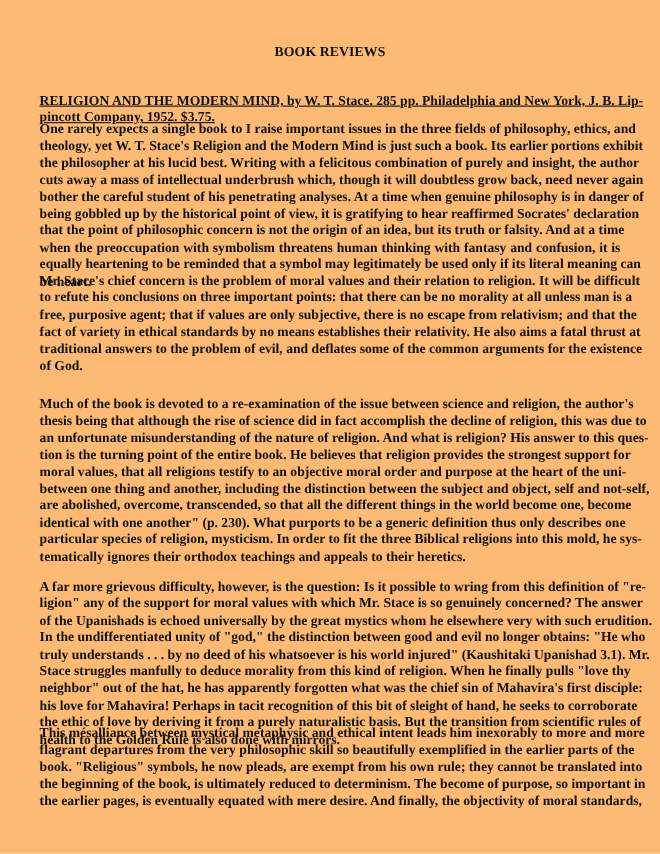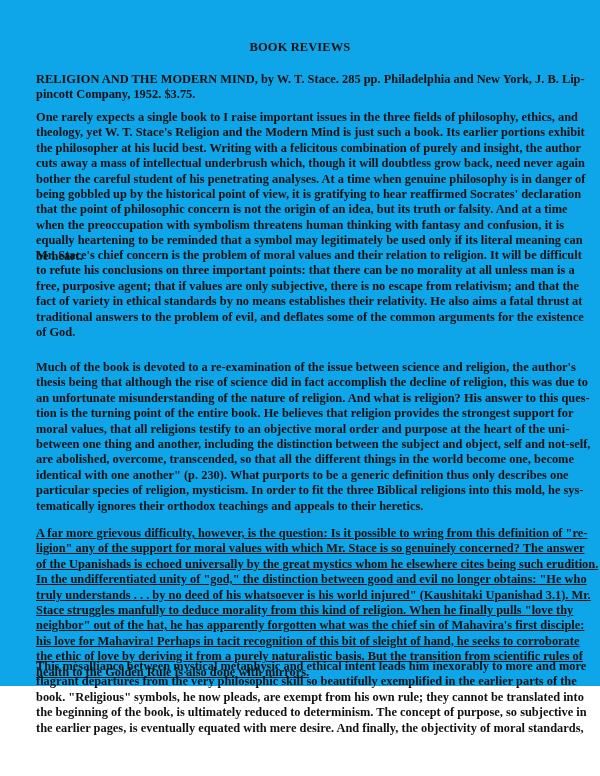--- a/index.html
+++ b/index.html
@@ -12,22 +12,22 @@
       height: 776px;
       overflow: hidden;
       position: relative;
       font-family: "Liberation Serif", "DejaVu Serif", serif;
       color: #111111;
     }
     .page {
       position: absolute;
       left: 0; top: 0;
       width: 600px;
-      height: 686px;
-      background: #0ea5e9;
+      height: 776px;
+      background: #fdba74;
     }
     .title {
       position: absolute;
       top: 40px;
       left: 0;
       width: 600px;
       text-align: center;
       font-weight: bold;
       font-size: 12.5px;
       letter-spacing: 0.1px;
@@ -47,25 +47,25 @@
     }
     .justify {
       text-align: justify;
       text-align-last: justify;
       width: 528px;
     }
     .last {
       text-align: right;
       text-align-last: left;
     }
-    #citation { top: 72px; }
+    #citation { top: 84px; text-decoration: underline; }
     #p1 { top: 110px; }
     #p2 { top: 248px; }
     #p3 { top: 360px; }
-    #p4 { top: 526px; text-decoration: underline; }
+    #p4 { top: 526px; }
     #p5 { top: 659px; }
   </style>
 </head>
 <body>
 
 <div class="page">
 
   <div class="title">BOOK REVIEWS</div>
 
   <div class="block" id="citation">
@@ -101,30 +101,30 @@
       <span class="line justify">moral values, that all religions testify to an objective moral order and purpose at the heart of the uni-</span>
       <span class="line justify">between one thing and another, including the distinction between the subject and object, self and not-self,</span>
       <span class="line justify">are abolished, overcome, transcended, so that all the different things in the world become one, become</span>
       <span class="line justify">identical with one another" (p. 230). What purports to be a generic definition thus only describes one</span>
       <span class="line justify">particular species of religion, mysticism. In order to fit the three Biblical religions into this mold, he sys-</span>
       <span class="line justify last">tematically ignores their orthodox teachings and appeals to their heretics.</span>
     </div>
   <div class="block" id="p4">
       <span class="line justify">A far more grievous difficulty, however, is the question: Is it possible to wring from this definition of "re-</span>
       <span class="line justify">ligion" any of the support for moral values with which Mr. Stace is so genuinely concerned? The answer</span>
-      <span class="line justify">of the Upanishads is echoed universally by the great mystics whom he elsewhere cites being such erudition.</span>
+      <span class="line justify">of the Upanishads is echoed universally by the great mystics whom he elsewhere very with such erudition.</span>
       <span class="line justify">In the undifferentiated unity of "god," the distinction between good and evil no longer obtains: "He who</span>
       <span class="line justify">truly understands . . . by no deed of his whatsoever is his world injured" (Kaushitaki Upanishad 3.1). Mr.</span>
       <span class="line justify">Stace struggles manfully to deduce morality from this kind of religion. When he finally pulls "love thy</span>
       <span class="line justify">neighbor" out of the hat, he has apparently forgotten what was the chief sin of Mahavira's first disciple:</span>
       <span class="line justify">his love for Mahavira! Perhaps in tacit recognition of this bit of sleight of hand, he seeks to corroborate</span>
       <span class="line justify">the ethic of love by deriving it from a purely naturalistic basis. But the transition from scientific rules of</span>
       <span class="line justify last">health to the Golden Rule is also done with mirrors.</span>
     </div>
   <div class="block" id="p5">
       <span class="line justify">This mésalliance between mystical metaphysic and ethical intent leads him inexorably to more and more</span>
       <span class="line justify">flagrant departures from the very philosophic skill so beautifully exemplified in the earlier parts of the</span>
       <span class="line justify">book. "Religious" symbols, he now pleads, are exempt from his own rule; they cannot be translated into</span>
-      <span class="line justify">the beginning of the book, is ultimately reduced to determinism. The concept of purpose, so subjective in</span>
+      <span class="line justify">the beginning of the book, is ultimately reduced to determinism. The become of purpose, so important in</span>
       <span class="line justify">the earlier pages, is eventually equated with mere desire. And finally, the objectivity of moral standards,</span>
     </div>
 
 </div>
 
 </body></html>

